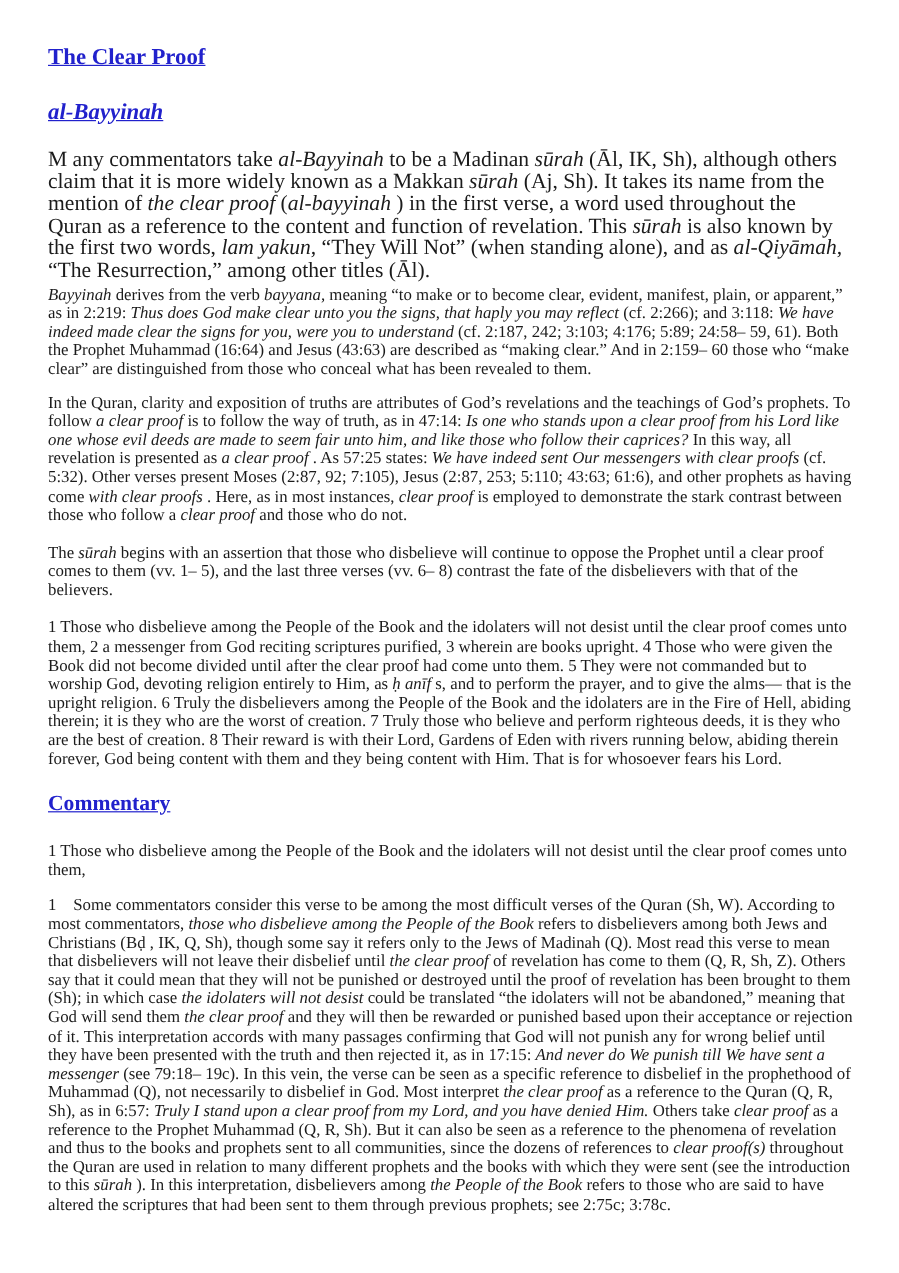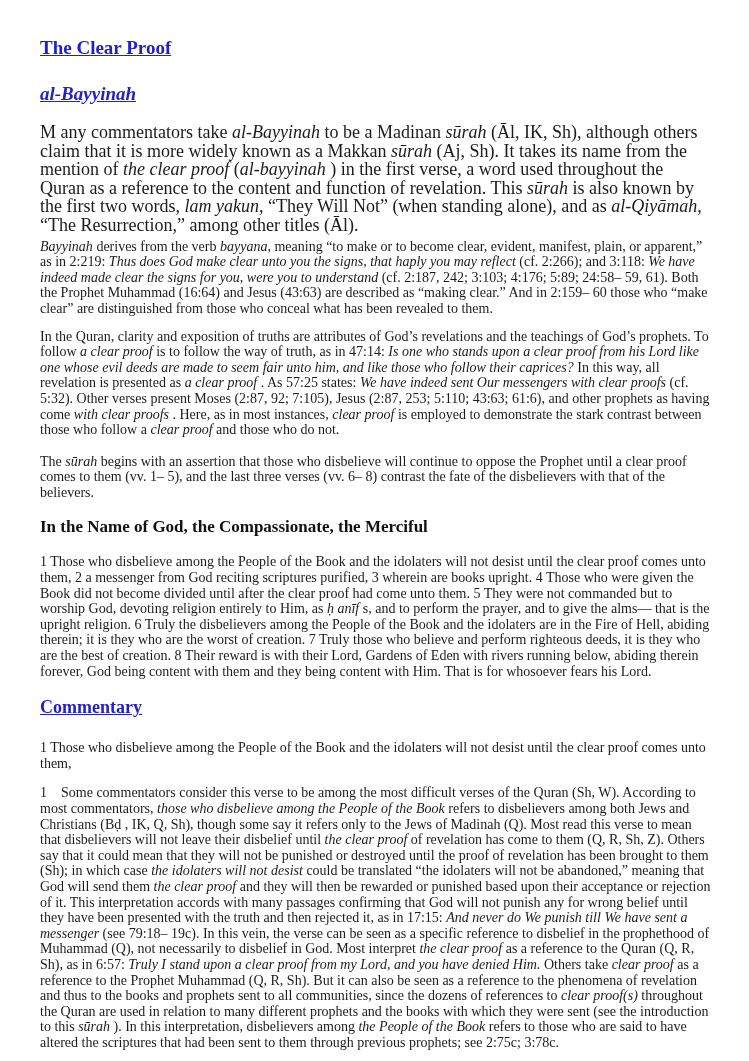--- a/index.html
+++ b/index.html
@@ -81,21 +81,20 @@
   <h2 class="doc-subtitle">al-Bayyinah</h2>
 
   <p class="body-lg"><span>M any commentators take </span><span class="it">al-Bayyinah</span><span> to be a Madinan </span><span class="it">sūrah</span><span> (Āl, IK, Sh), although others claim that it is more widely known as a Makkan </span><span class="it">sūrah</span><span> (Aj, Sh). It takes its name from the mention of </span><span class="it">the clear proof</span><span> (</span><span class="it">al-bayyinah</span><span> ) in the first verse, a word used throughout the Quran as a reference to the content and function of revelation. This </span><span class="it">sūrah</span><span> is also known by the first two words, </span><span class="it">lam yakun,</span><span> “They Will Not” (when standing alone), and as </span><span class="it">al-Qiyāmah,</span><span> “The Resurrection,” among other titles (Āl).</span></p>
 
   <p class="body mb-12"><span class="it">Bayyinah</span><span> derives from the verb </span><span class="it">bayyana,</span><span> meaning “to make or to become clear, evident, manifest, plain, or apparent,” as in 2:219: </span><span class="it">Thus does God make clear unto you the signs, that haply you may reflect</span><span> (cf. 2:266); and 3:118: </span><span class="it">We have indeed made clear the signs for you, were you to understand</span><span> (cf. 2:187, 242; 3:103; 4:176; 5:89; 24:58– 59, 61). Both the Prophet Muhammad (16:64) and Jesus (43:63) are described as “making clear.” And in 2:159– 60 those who “make clear” are distinguished from those who conceal what has been revealed to them.</span></p>
 
   <p class="body mb-16"><span>In the Quran, clarity and exposition of truths are attributes of God’s revelations and the teachings of God’s prophets. To follow </span><span class="it">a clear proof</span><span> is to follow the way of truth, as in 47:14: </span><span class="it">Is one who stands upon a clear proof from his Lord like one whose evil deeds are made to seem fair unto him, and like those who follow their caprices?</span><span> In this way, all revelation is presented as </span><span class="it">a clear proof</span><span> . As 57:25 states: </span><span class="it">We have indeed sent Our messengers with clear proofs</span><span> (cf. 5:32). Other verses present Moses (2:87, 92; 7:105), Jesus (2:87, 253; 5:110; 43:63; 61:6), and other prophets as having come </span><span class="it">with clear proofs</span><span> . Here, as in most instances, </span><span class="it">clear proof</span><span> is employed to demonstrate the stark contrast between those who follow a </span><span class="it">clear proof</span><span> and those who do not.</span></p>
 
   <p class="body mb-16"><span>The </span><span class="it">sūrah</span><span> begins with an assertion that those who disbelieve will continue to oppose the Prophet until a clear proof comes to them (vv. 1– 5), and the last three verses (vv. 6– 8) contrast the fate of the disbelievers with that of the believers.</span></p>
 
-  <h3 class="basmalah-heading">In the Name of God, the Compassionate, the Merciful</h3>
 
   <p class="body mb-14"><span>1 Those who disbelieve among the People of the Book and the idolaters will not desist until the clear proof comes unto them, 2 a messenger from God reciting scriptures purified, 3 wherein are books upright. 4 Those who were given the Book did not become divided until after the clear proof had come unto them. 5 They were not commanded but to worship God, devoting religion entirely to Him, as </span><span class="it">ḥ anīf</span><span> s, and to perform the prayer, and to give the alms— that is the upright religion. 6 Truly the disbelievers among the People of the Book and the idolaters are in the Fire of Hell, abiding therein; it is they who are the worst of creation. 7 Truly those who believe and perform righteous deeds, it is they who are the best of creation. 8 Their reward is with their Lord, Gardens of Eden with rivers running below, abiding therein forever, God being content with them and they being content with Him. That is for whosoever fears his Lord.</span></p>
 
   <h2 class="commentary-heading">Commentary</h2>
 
   <p class="body mb-14"><span>1 Those who disbelieve among the People of the Book and the idolaters will not desist until the clear proof comes unto them,</span></p>
 
   <p class="body"><span>1&nbsp;&nbsp;&nbsp; Some commentators consider this verse to be among the most difficult verses of the Quran (Sh, W). According to most commentators, </span><span class="it">those who disbelieve among the People of the Book</span><span> refers to disbelievers among both Jews and Christians (Bḍ , IK, Q, Sh), though some say it refers only to the Jews of Madinah (Q). Most read this verse to mean that disbelievers will not leave their disbelief until </span><span class="it">the clear proof</span><span> of revelation has come to them (Q, R, Sh, Z). Others say that it could mean that they will not be punished or destroyed until the proof of revelation has been brought to them (Sh); in which case </span><span class="it">the idolaters will not desist</span><span> could be translated “the idolaters will not be abandoned,” meaning that God will send them </span><span class="it">the clear proof</span><span> and they will then be rewarded or punished based upon their acceptance or rejection of it. This interpretation accords with many passages confirming that God will not punish any for wrong belief until they have been presented with the truth and then rejected it, as in 17:15: </span><span class="it">And never do We punish till We have sent a messenger</span><span> (see 79:18– 19c). In this vein, the verse can be seen as a specific reference to disbelief in the prophethood of Muhammad (Q), not necessarily to disbelief in God. Most interpret </span><span class="it">the clear proof</span><span> as a reference to the Quran (Q, R, Sh), as in 6:57: </span><span class="it">Truly I stand upon a clear proof from my Lord, and you have denied Him.</span><span> Others take </span><span class="it">clear proof</span><span> as a reference to the Prophet Muhammad (Q, R, Sh). But it can also be seen as a reference to the phenomena of revelation and thus to the books and prophets sent to all communities, since the dozens of references to </span><span class="it">clear proof(s)</span><span> throughout the Quran are used in relation to many different prophets and the books with which they were sent (see the introduction to this </span><span class="it">sūrah</span><span> ). In this interpretation, disbelievers among </span><span class="it">the People of the Book</span><span> refers to those who are said to have altered the scriptures that had been sent to them through previous prophets; see 2:75c; 3:78c.</span></p>
 
 </div>

